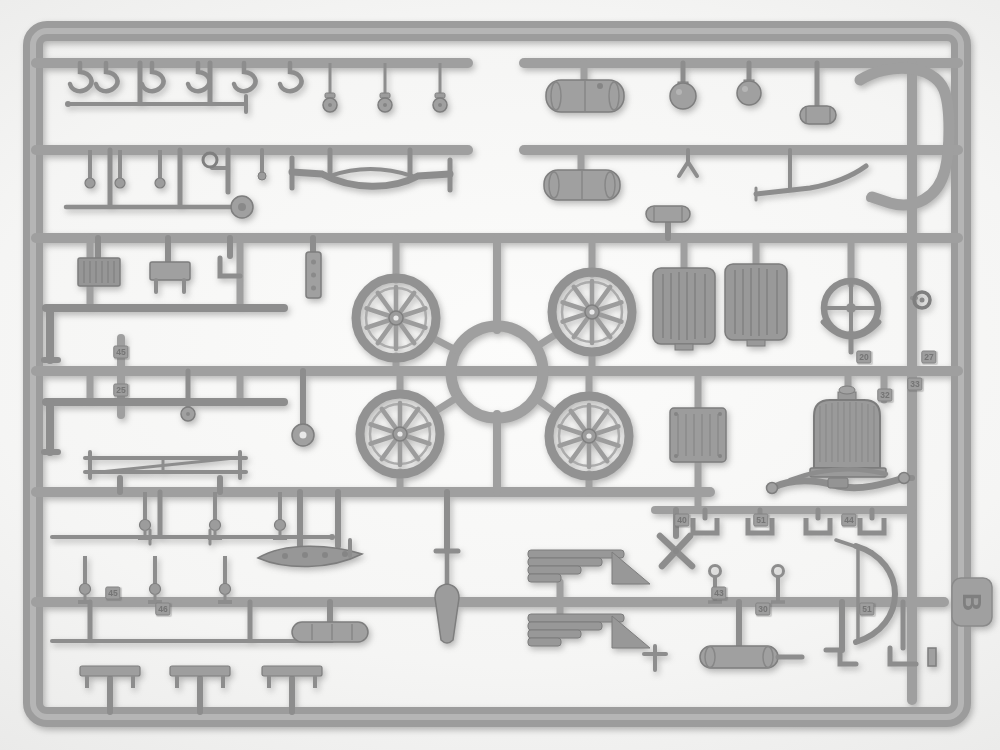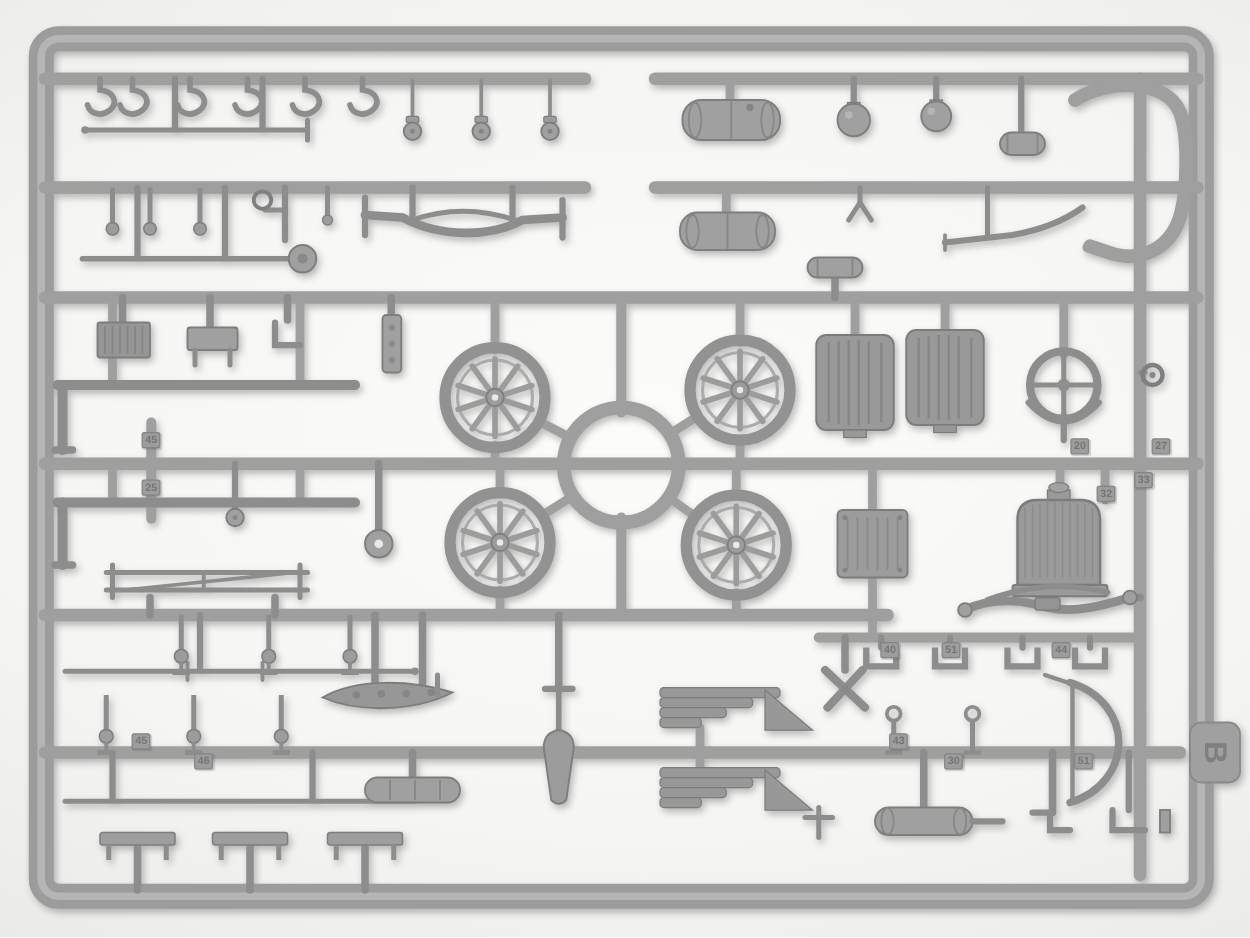--- a/index.html
+++ b/index.html
@@ -489,21 +489,21 @@
   </g>
 </svg>
 
 <div class="tags-layer">
       <div class="part-tag" style="left: 121px; top: 352px;">45</div>
       <div class="part-tag" style="left: 121px; top: 390px;">25</div>
       <div class="part-tag" style="left: 864px; top: 357px;">20</div>
       <div class="part-tag" style="left: 929px; top: 357px;">27</div>
       <div class="part-tag" style="left: 885px; top: 395px;">32</div>
       <div class="part-tag" style="left: 915px; top: 384px;">33</div>
-      <div class="part-tag" style="left: 712px; top: 520px;">40</div>
+      <div class="part-tag" style="left: 682px; top: 520px;">40</div>
       <div class="part-tag" style="left: 761px; top: 520px;">51</div>
       <div class="part-tag" style="left: 849px; top: 520px;">44</div>
       <div class="part-tag" style="left: 113px; top: 593px;">45</div>
       <div class="part-tag" style="left: 163px; top: 609px;">46</div>
       <div class="part-tag" style="left: 719px; top: 593px;">43</div>
       <div class="part-tag" style="left: 763px; top: 609px;">30</div>
       <div class="part-tag" style="left: 867px; top: 609px;">51</div>
     </div>
 
 <div class="sprue-letter">B</div>

